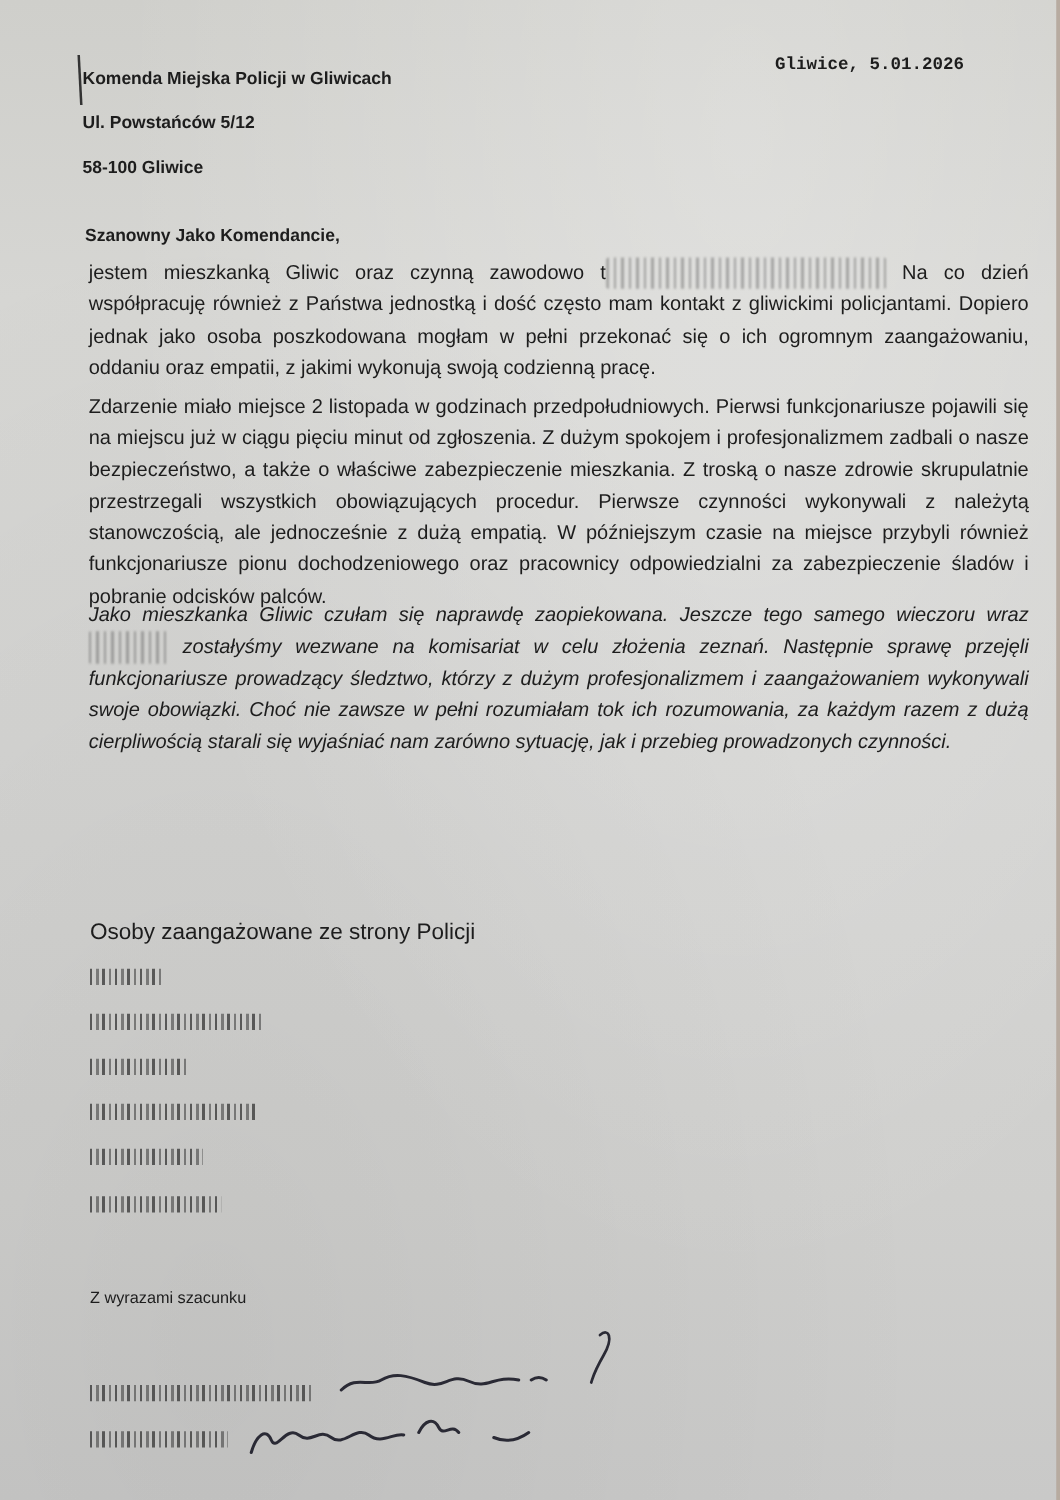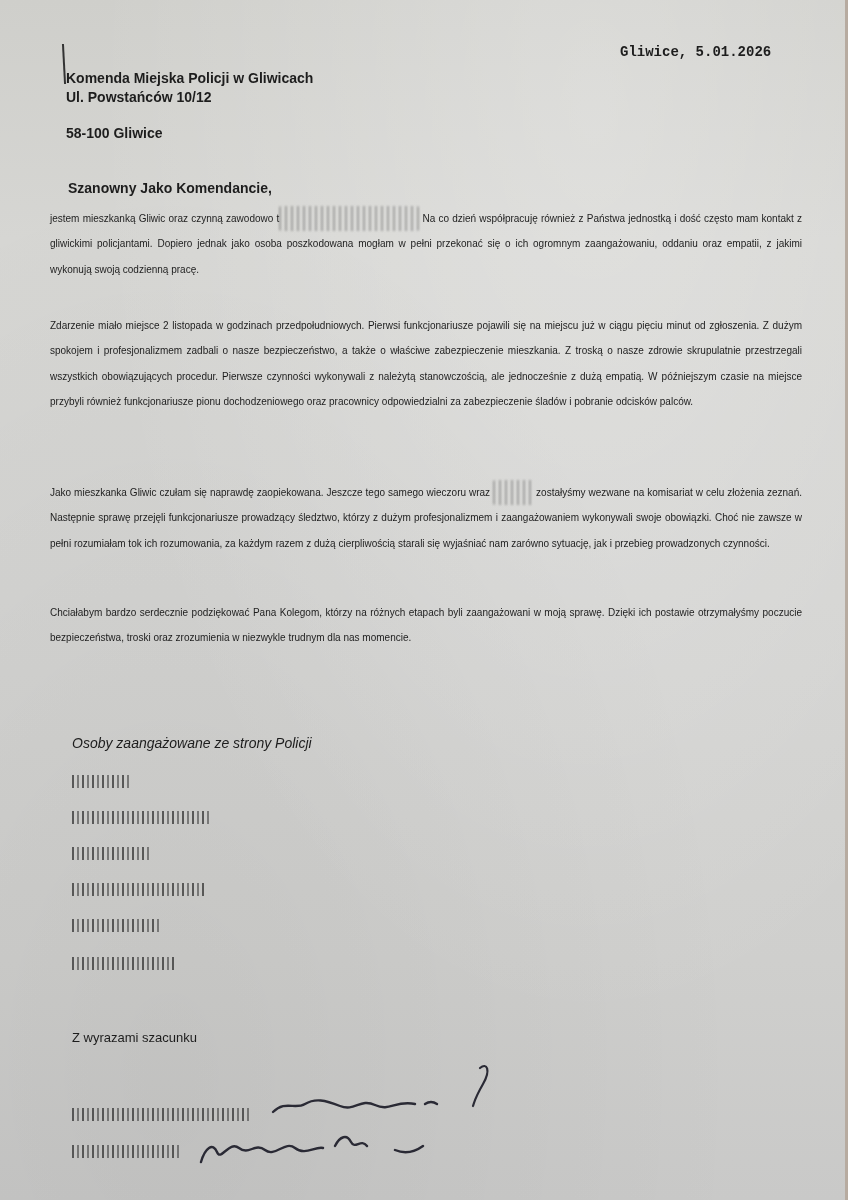--- a/index.html
+++ b/index.html
@@ -14,66 +14,63 @@
     position: absolute; left: 0; top: 0; width: 848px; height: 1200px;
     background:
       radial-gradient(ellipse at 70% 10%, rgba(255,255,255,0.25), rgba(255,255,255,0) 60%),
       radial-gradient(ellipse at 20% 90%, rgba(0,0,0,0.05), rgba(0,0,0,0) 60%);
   }
   .edge-right { position:absolute; right:0; top:0; width:3px; height:1200px; background:#b7aba0; }
   .abs { position: absolute; white-space: nowrap; }
   .hdr { font-size: 14px; font-weight: bold; letter-spacing: 0; }
   .cursor-mark { position:absolute; left:63px; top:44px; width:2px; height:40px; background:#333; transform: rotate(-3deg); }
   .para {
-    position: absolute; left: 50px; width: 752px;
-    font-size: 10px; line-height: 25.3px; text-align: justify;
+    position: absolute; left: 71px; width: 752px;
+    font-size: 16px; line-height: 25.3px; text-align: justify;
   }
   .para p { margin: 0; }
   .redact { display:inline-block; color: transparent; background: repeating-linear-gradient(90deg, rgba(60,60,60,0.35) 0 2px, rgba(0,0,0,0) 2px 6px); filter: blur(0.8px); border-radius: 2px; }
   .list-item { position:absolute; left:72px; font-size: 13px; height: 16px; }
   .list-item .blur {
     display:inline-block; height: 13px;
     background: repeating-linear-gradient(90deg, rgba(40,40,40,0.7) 0 2px, rgba(0,0,0,0) 2px 5px, rgba(40,40,40,0.5) 5px 7px, rgba(0,0,0,0) 7px 10px);
     filter: blur(0.6px);
   }
   .sig { position:absolute; }
 </style>
 </head>
 <body>
 
 <div class="page">
   <div class="edge-right"></div>
 
   <div class="cursor-mark"></div>
 
-  <div class="abs hdr" style="left:66px; top:70px;text-align:center;">Komenda Miejska Policji w Gliwicach</div>
-  <div class="abs hdr" style="left:66px; top:89px;">Ul. Powstańców 10/12</div>
+  <div class="abs hdr" style="left:66px; top:54px;text-align:center;">Komenda Miejska Policji w Gliwicach</div>
+  <div class="abs hdr" style="left:66px; top:89px;">Ul. Powstańców 5/12</div>
   <div class="abs hdr" style="left:66px; top:125px;">58-100 Gliwice</div>
 
   <div class="abs hdr" style="left:620px; top:44px;font-family:Liberation Mono, monospace;">Gliwice, 5.01.2026</div>
 
   <div class="abs hdr" style="left:68px; top:180px;">Szanowny Jako Komendancie,</div>
 
   <div class="para" style="top:206px;">
     <p><span>jestem mieszkanką Gliwic oraz czynną zawodowo t</span><span class="redact">xxxxxxxxxxxxxxxxxxxxxxxxxxxx</span><span> Na co dzień współpracuję również z Państwa jednostką i dość często mam kontakt z gliwickimi policjantami. Dopiero jednak jako osoba poszkodowana mogłam w pełni przekonać się o ich ogromnym zaangażowaniu, oddaniu oraz empatii, z jakimi wykonują swoją codzienną pracę.</span></p>
   </div>
 
   <div class="para" style="top:313px;">
     <p>Zdarzenie miało miejsce 2 listopada w godzinach przedpołudniowych. Pierwsi funkcjonariusze pojawili się na miejscu już w ciągu pięciu minut od zgłoszenia. Z dużym spokojem i profesjonalizmem zadbali o nasze bezpieczeństwo, a także o właściwe zabezpieczenie mieszkania. Z troską o nasze zdrowie skrupulatnie przestrzegali wszystkich obowiązujących procedur. Pierwsze czynności wykonywali z należytą stanowczością, ale jednocześnie z dużą empatią. W późniejszym czasie na miejsce przybyli również funkcjonariusze pionu dochodzeniowego oraz pracownicy odpowiedzialni za zabezpieczenie śladów i pobranie odcisków palców.</p>
   </div>
 
-  <div class="para" style="top:480px;">
+  <div class="para" style="top:480px;font-style:italic;">
     <p><span>Jako mieszkanka Gliwic czułam się naprawdę zaopiekowana. Jeszcze tego samego wieczoru wraz </span><span class="redact">xxxxxxxx</span><span> zostałyśmy wezwane na komisariat w celu złożenia zeznań. Następnie sprawę przejęli funkcjonariusze prowadzący śledztwo, którzy z dużym profesjonalizmem i zaangażowaniem wykonywali swoje obowiązki. Choć nie zawsze w pełni rozumiałam tok ich rozumowania, za każdym razem z dużą cierpliwością starali się wyjaśniać nam zarówno sytuację, jak i przebieg prowadzonych czynności.</span></p>
   </div>
 
-  <div class="para" style="top:600px;">
-    <p>Chciałabym bardzo serdecznie podziękować Pana Kolegom, którzy na różnych etapach byli zaangażowani w moją sprawę. Dzięki ich postawie otrzymałyśmy poczucie bezpieczeństwa, troski oraz zrozumienia w niezwykle trudnym dla nas momencie.</p>
-  </div>
 
-  <div class="abs" style="left:72px; top:735px; font-size:14px;font-style:italic;">Osoby zaangażowane ze strony Policji</div>
+  <div class="abs" style="left:72px; top:735px; font-size:18px;">Osoby zaangażowane ze strony Policji</div>
 
   <div class="list-item" style="top:775px;"><span class="blur" style="width:60px;"></span></div>
   <div class="list-item" style="top:811px;"><span class="blur" style="width:140px;"></span></div>
   <div class="list-item" style="top:847px;"><span class="blur" style="width:80px;"></span></div>
   <div class="list-item" style="top:883px;"><span class="blur" style="width:135px;"></span></div>
   <div class="list-item" style="top:919px;"><span class="blur" style="width:90px;"></span></div>
   <div class="list-item" style="top:957px;"><span class="blur" style="width:105px;"></span></div>
 
   <div class="abs" style="left:72px; top:1030px; font-size:13px;">Z wyrazami szacunku</div>
 

